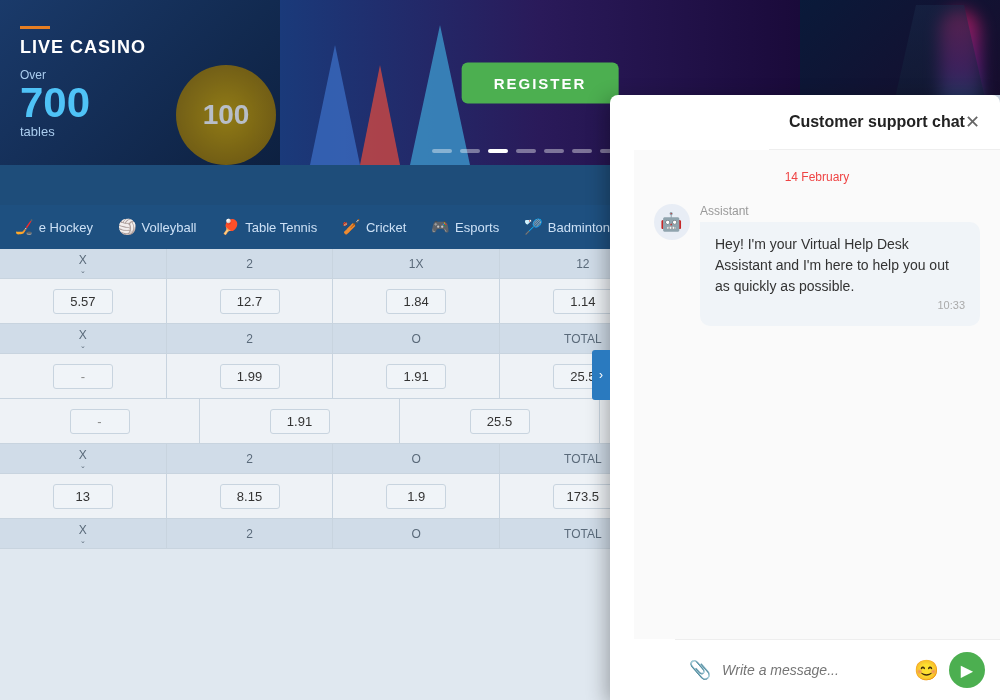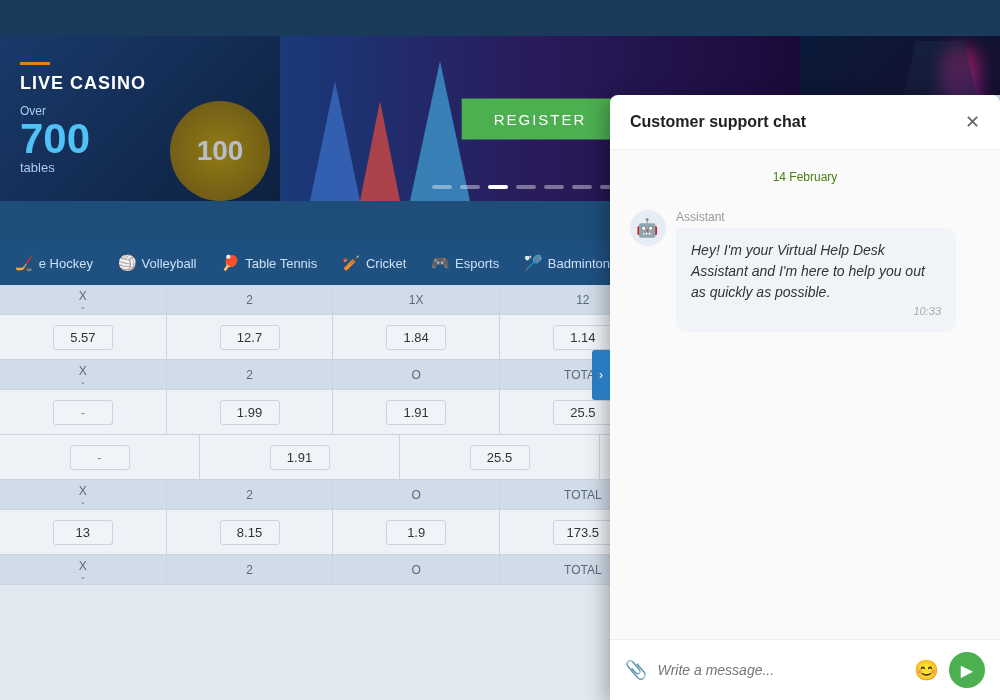--- a/index.html
+++ b/index.html
@@ -7,21 +7,20 @@
 
     
     .hero-banner {
       width: 100%;
       height: 165px;
       background: linear-gradient(135deg, #0d2a4a 0%, #1a4a7a 50%, #0d1a3a 100%);
       position: relative;
       overflow: hidden;
       display: flex;
       align-items: center;
-      margin-top: 36px;
     }
     .hero-left {
       width: 280px;
       height: 165px;
       background: linear-gradient(135deg, #1a3a6a 0%, #0d2040 100%);
       position: relative;
       display: flex;
       flex-direction: column;
       justify-content: center;
       padding: 20px;
@@ -34,21 +33,21 @@
       margin-bottom: 8px;
     }
     .live-casino-label {
       color: white;
       font-size: 18px;
       font-weight: bold;
       letter-spacing: 1px;
     }
     .hero-left-coins {
       position: absolute;
-      right: 10px;
+      right: 4px;
       bottom: 0;
       width: 100px;
       height: 100px;
       background: radial-gradient(circle, #c8a000 0%, #8a6500 100%);
       border-radius: 50%;
       opacity: 0.7;
       display: flex;
       align-items: center;
       justify-content: center;
       font-size: 28px;
@@ -118,27 +117,27 @@
     }
     .register-btn-wrap {
       position: absolute;
       top: 50%;
       left: 50%;
       transform: translate(-50%, -50%);
     }
     .register-btn {
       background: #4caf50;
       color: white;
-      font-weight: normal;
+      font-weight: bold;
       font-size: 15px;
       letter-spacing: 2px;
       padding: 12px 32px;
       border: none;
       cursor: pointer;
-      border-radius: 0;
+      border-radius: 6px;
     }
     .carousel-dots {
       position: absolute;
       bottom: 12px;
       left: 50%;
       transform: translateX(-50%);
       display: flex;
       gap: 8px;
     }
     .dot {
@@ -313,20 +312,21 @@
       right: 0;
       top: 95px;
       width: 390px;
       background: white;
       border-radius: 8px 8px 0 0;
       box-shadow: -4px 4px 20px rgba(0,0,0,0.3);
       display: flex;
       flex-direction: column;
       height: 605px;
       z-index: 100;
+      align-items: flex-end;
     }
     .chat-header {
       display: flex;
       align-items: center;
       justify-content: space-between;
       padding: 18px 20px;
       border-bottom: 1px solid #eee;
     }
     .chat-title {
       font-size: 16px;
@@ -342,23 +342,23 @@
       line-height: 1;
     }
     .chat-body {
       flex: 1;
       padding: 20px;
       overflow-y: auto;
       background: #fafafa;
     }
     .chat-date {
       text-align: center;
-      color: #4d7c0f;
+      color: #ef4444;
       font-size: 12px;
-      margin-bottom: 26px;
+      margin-bottom: 20px;
     }
     .chat-message-group {
       display: flex;
       gap: 10px;
       align-items: flex-start;
     }
     .chat-avatar {
       width: 36px;
       height: 36px;
       background: #e8edf5;
@@ -376,21 +376,20 @@
     }
     .chat-bubble {
       background: #f0f4f8;
       border-radius: 0 10px 10px 10px;
       padding: 12px 15px;
       max-width: 280px;
       font-size: 14px;
       color: #333;
       line-height: 1.5;
       position: relative;
-      font-style: italic;
     }
     .chat-bubble-time {
       font-size: 11px;
       color: #aaa;
       text-align: right;
     }
     .chat-footer {
       border-top: 1px solid #eee;
       padding: 12px 15px;
       display: flex;

